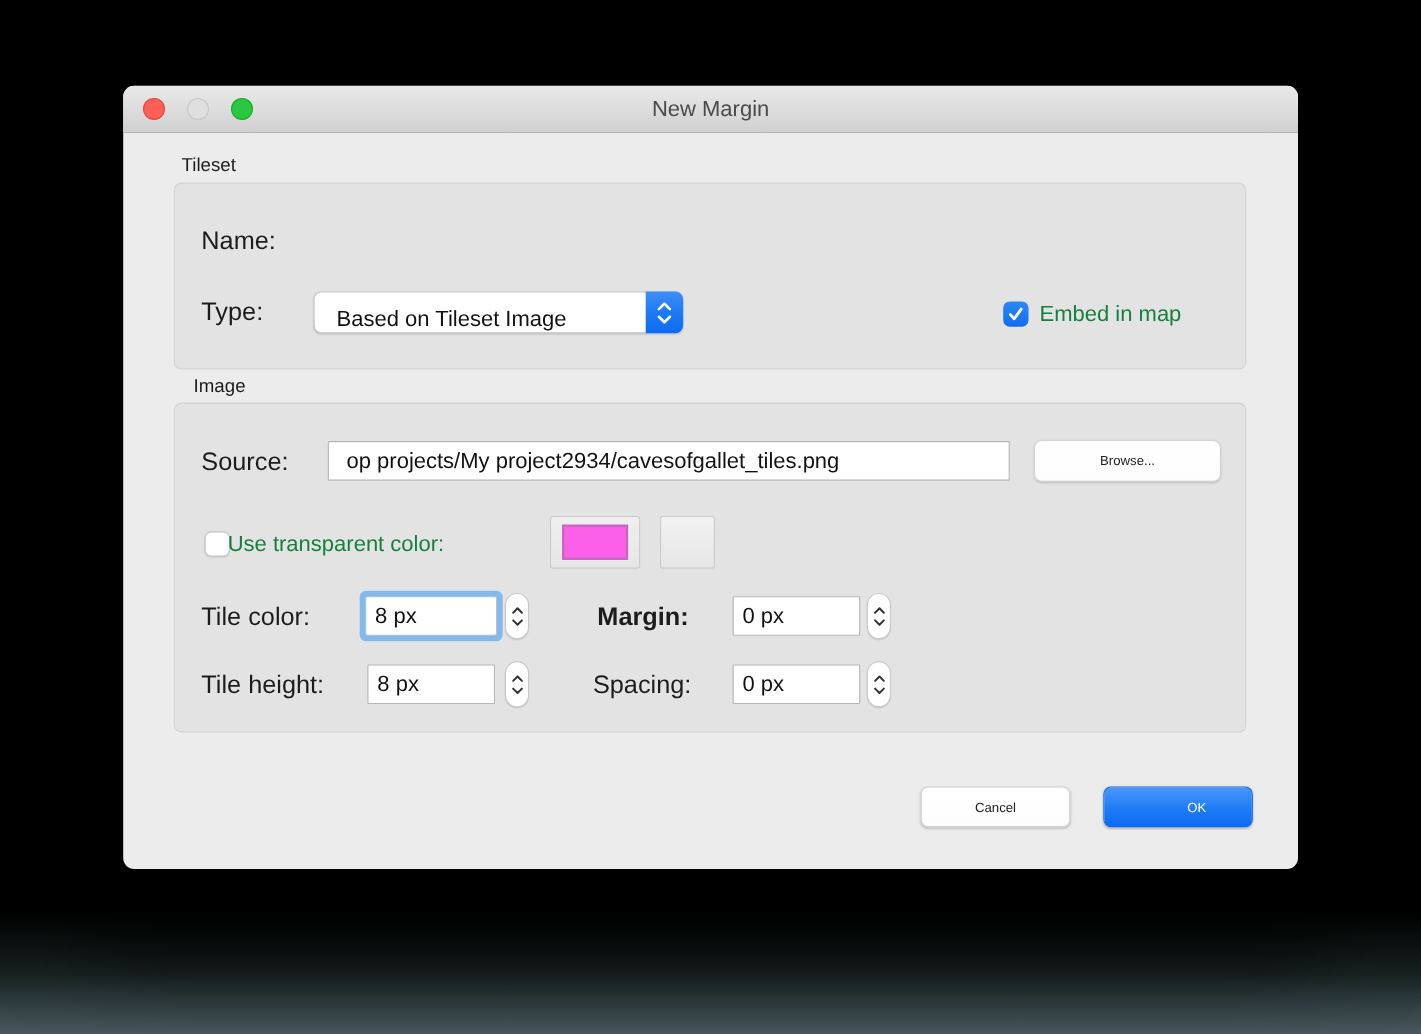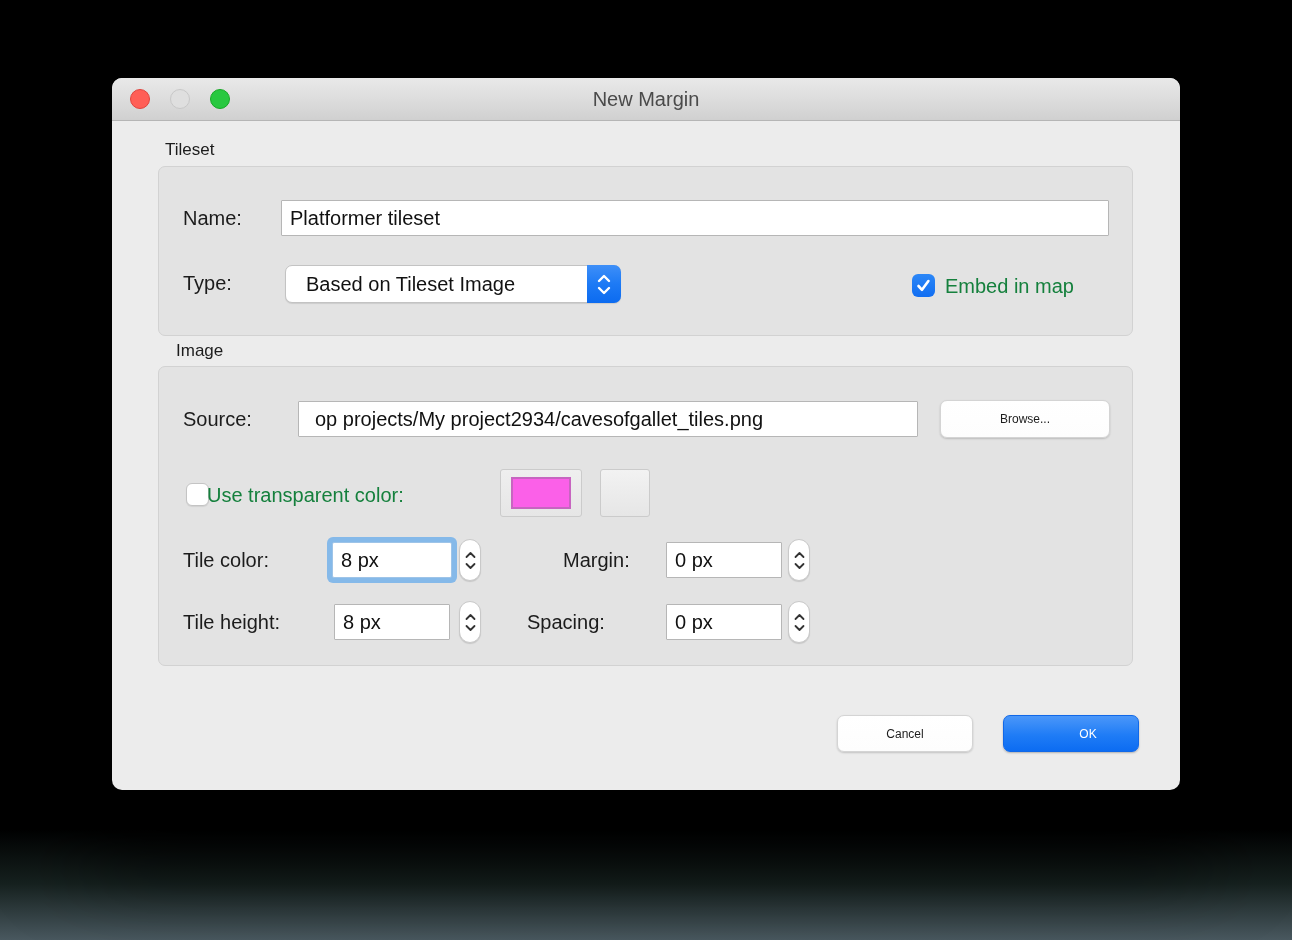--- a/index.html
+++ b/index.html
@@ -31,38 +31,38 @@
   .light.gray  { left:58px;  background:#dfdfdf; border:1px solid #c8c8c8; }
   .light.green { left:98px;  background:#28c840; border:1px solid #17a926; }
   
   .section-label { position:absolute; font-size:17px; color:#1c1c1c; }
   .groupbox {
     position:absolute; left:46px; width:975px;
     background:#e3e3e3; border:1px solid #d2d2d2; border-radius:7px;
   }
   .g1 { top:88px; height:170px; }
   .g2 { top:288px; height:300px; }
-  .row-label { position:absolute; font-size:20px; color:#1c1c1c; height:36px; line-height:36px; }
+  .row-label { position:absolute; font-size:23px; color:#1c1c1c; height:36px; line-height:36px; }
   
   .text-input {
     position:absolute; height:36px; background:#fff;
     border:1px solid #b6b6b6; border-radius:1px;
     font-family:inherit; font-size:20px; color:#111;
     padding:0 8px; outline:none;
   }
   .focused {
     border:1px solid #9ec4e8; border-radius:2px;
     box-shadow:0 0 0 5px #85b9e9;
   }
   
   .popup {
     position:absolute; height:38px; background:#fff;
     border:1px solid #c3c3c3; border-radius:7px;
     box-shadow:0 1px 1px rgba(0,0,0,0.1);
-    display:flex; align-items:center;
+    display:flex; align-items:flex-end;
   }
   .popup-text { flex:1; font-size:20px; color:#111; padding-left:20px; white-space:nowrap; }
   .popup-cap {
     width:34px; height:38px; margin:-1px -1px -1px 0;
     background:linear-gradient(180deg,#3e8ff8 0%,#1d7af5 50%,#0c6bf0 100%);
     border-radius:0 7px 7px 0;
     display:flex; flex-direction:column; align-items:center; justify-content:center; gap:1px;
   }
   
   .checkbox { position:absolute; width:23px; height:23px; border-radius:6px; }
@@ -119,21 +119,20 @@
     <span class="light red"></span>
     <span class="light gray"></span>
     <span class="light green"></span>
     <div class="title">New Margin</div>
   </div>
 
   <div class="section-label" style="left:53px; top:62px;">Tileset</div>
 
   <div class="groupbox g1">
     <div class="row-label" style="left:24px; top:33px;">Name:</div>
-    <input class="text-input" style="left: 122px; top: 33px; width: 828px;" value="Platformer tileset">
 
     <div class="row-label" style="left:24px; top:98px;">Type:</div>
     <div class="popup" style="left:126px; top:98px; width:336px;">
       <span class="popup-text">Based on Tileset Image</span>
       <span class="popup-cap">
         <svg width="16" height="11" viewBox="0 0 16 11">
             <polyline points="3,8 8,3 13,8" fill="none" stroke="#fff" stroke-width="2.4" stroke-linecap="round" stroke-linejoin="round"></polyline>
           </svg>
         <svg width="16" height="11" viewBox="0 0 16 11">
             <polyline points="3,3 8,8 13,3" fill="none" stroke="#fff" stroke-width="2.4" stroke-linecap="round" stroke-linejoin="round"></polyline>
@@ -169,21 +168,21 @@
     <input class="text-input focused" style="left: 173px; top: 175px; width: 120px;" value="8 px">
     <div class="stepper" style="left:300px; top:172px;">
       <svg width="13" height="8" viewBox="0 0 13 8">
           <polyline points="2.5,6 6.5,2 10.5,6" fill="none" stroke="#333" stroke-width="1.8" stroke-linecap="round" stroke-linejoin="round"></polyline>
         </svg>
       <svg width="13" height="8" viewBox="0 0 13 8">
           <polyline points="2.5,2 6.5,6 10.5,2" fill="none" stroke="#333" stroke-width="1.8" stroke-linecap="round" stroke-linejoin="round"></polyline>
         </svg>
     </div>
 
-    <div class="row-label" style="left:404px; top:175px;">Margin:</div>
+    <div class="row-label" style="left:384px; top:175px;font-weight:bold;">Margin:</div>
     <input class="text-input" style="left: 507px; top: 175px; width: 116px;" value="0 px">
     <div class="stepper" style="left:629px; top:172px;">
       <svg width="13" height="8" viewBox="0 0 13 8">
           <polyline points="2.5,6 6.5,2 10.5,6" fill="none" stroke="#333" stroke-width="1.8" stroke-linecap="round" stroke-linejoin="round"></polyline>
         </svg>
       <svg width="13" height="8" viewBox="0 0 13 8">
           <polyline points="2.5,2 6.5,6 10.5,2" fill="none" stroke="#333" stroke-width="1.8" stroke-linecap="round" stroke-linejoin="round"></polyline>
         </svg>
     </div>
 
@@ -191,21 +190,21 @@
     <input class="text-input" style="left: 175px; top: 237px; width: 116px;" value="8 px">
     <div class="stepper" style="left:300px; top:234px;">
       <svg width="13" height="8" viewBox="0 0 13 8">
           <polyline points="2.5,6 6.5,2 10.5,6" fill="none" stroke="#333" stroke-width="1.8" stroke-linecap="round" stroke-linejoin="round"></polyline>
         </svg>
       <svg width="13" height="8" viewBox="0 0 13 8">
           <polyline points="2.5,2 6.5,6 10.5,2" fill="none" stroke="#333" stroke-width="1.8" stroke-linecap="round" stroke-linejoin="round"></polyline>
         </svg>
     </div>
 
-    <div class="row-label" style="left:368px; top:237px;">Spacing:</div>
+    <div class="row-label" style="left:380px; top:237px;">Spacing:</div>
     <input class="text-input" style="left: 507px; top: 237px; width: 116px;" value="0 px">
     <div class="stepper" style="left:629px; top:234px;">
       <svg width="13" height="8" viewBox="0 0 13 8">
           <polyline points="2.5,6 6.5,2 10.5,6" fill="none" stroke="#333" stroke-width="1.8" stroke-linecap="round" stroke-linejoin="round"></polyline>
         </svg>
       <svg width="13" height="8" viewBox="0 0 13 8">
           <polyline points="2.5,2 6.5,6 10.5,2" fill="none" stroke="#333" stroke-width="1.8" stroke-linecap="round" stroke-linejoin="round"></polyline>
         </svg>
     </div>
   </div>

